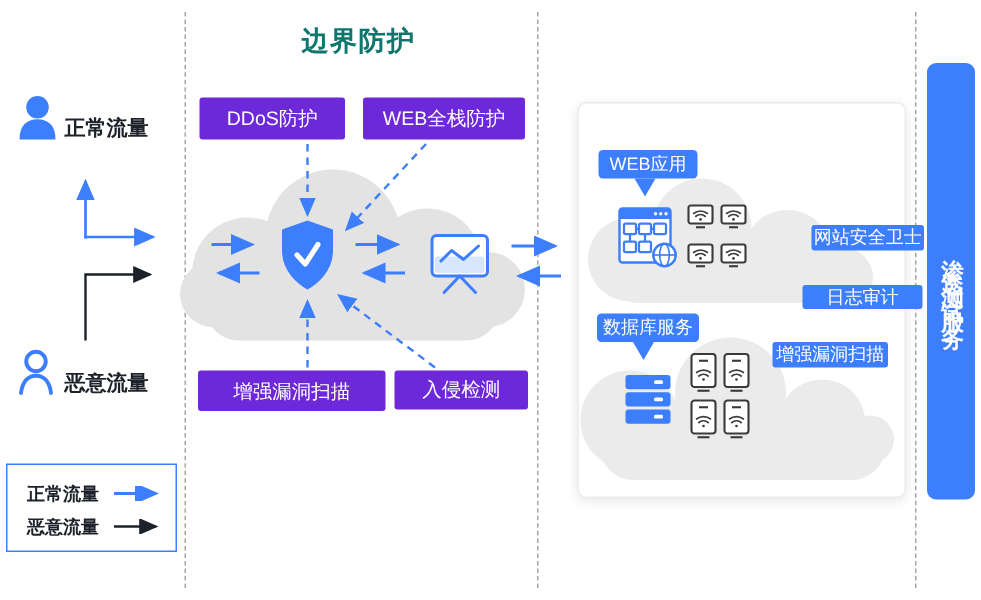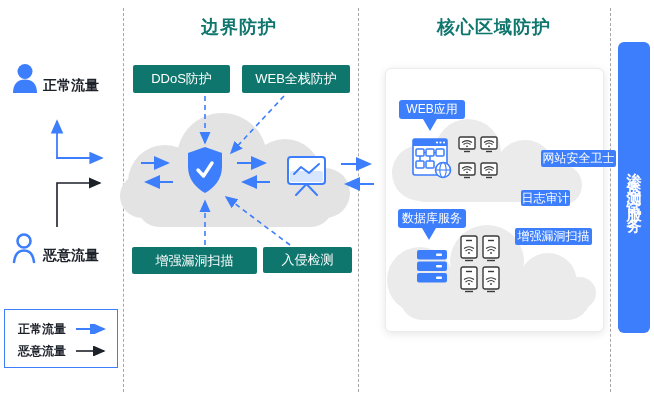--- a/index.html
+++ b/index.html
@@ -3,21 +3,21 @@
 <meta charset="utf-8">
 <style>
   html,body{margin:0;padding:0;background:#fff;}
   .stage{position:relative;width:654px;height:400px;background:#fff;overflow:hidden;
          font-family:"Liberation Sans","DejaVu Sans",sans-serif;}
   .sep{position:absolute;top:8px;height:384px;width:0;border-left:1px dashed #a6a6a6;z-index:1;}
   .gfx{position:absolute;left:0;top:0;z-index:2;pointer-events:none;}
   .title{position:absolute;top:15px;font-size:18px;font-weight:700;color:#0f766e;
          letter-spacing:1px;z-index:3;white-space:nowrap;}
   .actor-label{position:absolute;font-size:14px;font-weight:700;color:#1d2129;z-index:3;white-space:nowrap;}
-  .bbox{position:absolute;background:#0f766e;color:#fff;display:flex;align-items:center;
+  .bbox{position:absolute;background:#6d28d9;color:#fff;display:flex;align-items:center;
         justify-content:center;font-size:13px;z-index:3;border-radius:2px;white-space:nowrap;}
   .panel{position:absolute;left:385px;top:68px;width:217px;height:262px;background:#fff;
          border:1px solid #ececec;border-radius:6px;box-shadow:0 2px 8px rgba(0,0,0,.10);z-index:1;}
   .tag{position:absolute;background:#3d7efc;color:#ffffff;font-size:12px;display:flex;align-items:center;
        justify-content:center;border-radius:3px;z-index:3;white-space:nowrap;}
   .tag:after{content:"";position:absolute;top:100%;left:24px;width:0;height:0;
        border-left:7px solid transparent;border-right:7px solid transparent;border-top:12px solid #3d7efc;}
   .plabel{position:absolute;background:#3d7efc;color:#fff;font-size:12px;display:flex;align-items:center;
        justify-content:center;border-radius:2px;z-index:3;white-space:nowrap;}
   .legend{position:absolute;left:4px;top:309px;width:114px;height:59px;border:1px solid #3d7efc;
@@ -216,34 +216,33 @@
       <rect x="0" y="0" width="30" height="9.5" rx="2" fill="#3d7efc"></rect>
       <rect x="0" y="11.5" width="30" height="9.5" rx="2" fill="#3d7efc"></rect>
       <rect x="0" y="23" width="30" height="9.5" rx="2" fill="#3d7efc"></rect>
       <rect x="19" y="3.5" width="6" height="2.5" rx="1" fill="#fff"></rect>
       <rect x="19" y="15" width="6" height="2.5" rx="1" fill="#fff"></rect>
       <rect x="19" y="26.5" width="6" height="2.5" rx="1" fill="#fff"></rect>
     </g>
   </svg>
 
   <div class="title" style="left:201px;">边界防护</div>
-  <div class="title" style="left:437px;">核心区域防护</div>
 
   <div class="actor-label" style="left:43px;top:77px;">正常流量</div>
   <div class="actor-label" style="left:43px;top:247px;">恶意流量</div>
 
   <div class="bbox" style="left:133px;top:65px;width:97px;height:28px;">DDoS防护</div>
   <div class="bbox" style="left:242px;top:65px;width:108px;height:28px;">WEB全栈防护</div>
   <div class="bbox" style="left:132px;top:247px;width:125px;height:27px;">增强漏洞扫描</div>
   <div class="bbox" style="left:263px;top:247px;width:89px;height:26px;">入侵检测</div>
 
   <div class="tag" style="left:399px;top:100px;width:66px;height:19px;">WEB应用</div>
   <div class="tag" style="left:398px;top:209px;width:68px;height:19px;">数据库服务</div>
   <div class="plabel" style="left:515px;top:150px;width:75px;height:17px;margin-left:26px;">网站安全卫士</div>
-  <div class="plabel" style="left:521px;top:190px;width:49px;height:16px;">日志审计</div>
+  <div class="plabel" style="left:535px;top:190px;width:80px;height:16px;">日志审计</div>
   <div class="plabel" style="left:515px;top:228px;width:77px;height:17px;">增强漏洞扫描</div>
 
   <div class="legend">
     <div class="legend-row">
       <span class="ltxt">正常流量</span>
       <svg width="38" height="10">
         <defs>
             <marker id="lab" markerWidth="9" markerHeight="8" refX="7" refY="3.5" orient="auto">
           <path d="M0,0 L8,3.5 L0,7 Z" fill="#3d7efc"></path>
             </marker>

